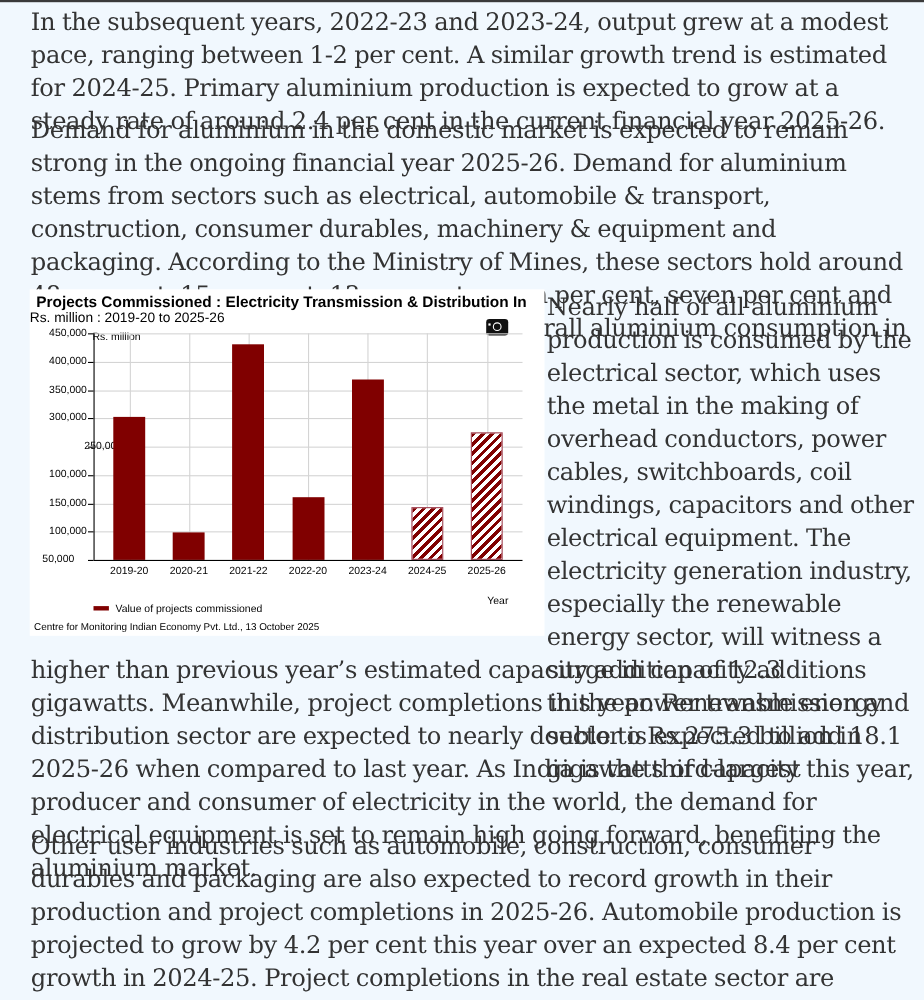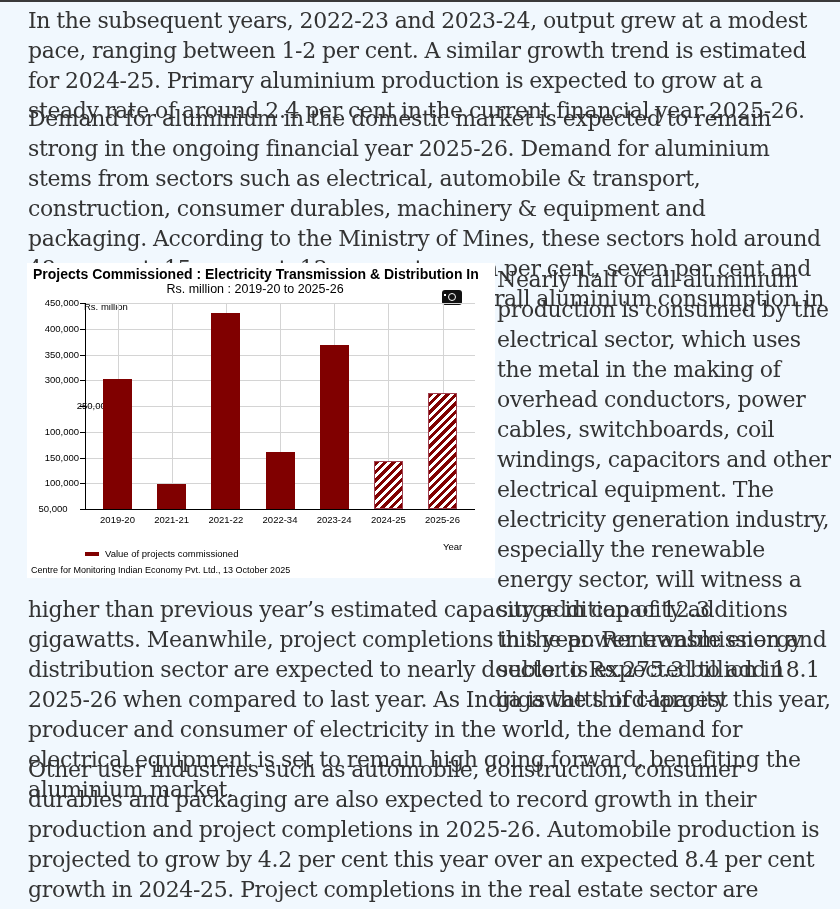--- a/index.html
+++ b/index.html
@@ -19,21 +19,21 @@
   .p1 { position: absolute; top: 4px; left: 0; width: 800px; }
   .p2 { position: absolute; top: 102px; left: 0; width: 800px; }
   .chart-box {
     position: absolute; left: 27px; top: 263px; width: 468px; height: 315px;
     background: #ffffff; font-family: "Liberation Sans", "DejaVu Sans", sans-serif; color: #000;
   }
   .side-text { position: absolute; left: 497px; top: 265px; width: 335px; }
   .p3-lines { position: absolute; left: 28px; top: 595px; width: 800px; }
   .p4 { position: absolute; left: 28px; top: 755px; width: 800px; }
   .chart-title { position: absolute; left: 6px; top: 3px; font-size: 14px; font-weight: bold; white-space: nowrap; width: 528px; overflow: hidden; }
-  .chart-subtitle { position: absolute; left: 0; top: 19px; width: 456px; text-align: center; font-size: 12.5px; }
+  .chart-subtitle { position: absolute; left: 0; top: 19px; width: 456px; text-align: left; font-size: 12.5px; }
   .camera { position: absolute; left: 415px; top: 27px; width: 20px; height: 15px; background: #111; border-radius: 3px; }
   .camera::before { content: ""; position: absolute; left: 6px; top: 3px; width: 8px; height: 8px; border: 1.5px solid #fff; border-radius: 50%; box-sizing: border-box; background: #111; }
   .camera::after { content: ""; position: absolute; left: 2px; top: 4px; width: 2px; height: 2px; background: #fff; }
   .y-unit { position: absolute; left: 57px; top: 38px; font-size: 9.5px; }
   .plot { position: absolute; left: 58px; top: 40px; width: 390px; height: 206px; }
   .gridline-h { position: absolute; left: 0; width: 390px; height: 1px; background: #d4d4d4; }
   .gridline-v { position: absolute; top: 0; width: 1px; height: 206px; background: #d4d4d4; }
   .y-axis { position: absolute; left: 0; top: 0; width: 1px; height: 206px; background: #000; }
   .x-axis { position: absolute; left: 0; top: 206px; width: 390px; height: 1px; background: #000; }
   .ytick-label { position: absolute; left: -58px; width: 52px; text-align: right; font-size: 9.5px; }
@@ -88,27 +88,27 @@
       <div class="gridline-h" style="top: 180.25px;"></div>
       <div class="ytick" style="top: 180.25px;"></div>
       <div class="ytick-label" style="top: 174.25px;">100,000</div>
       <div class="ytick" style="top: 206px;"></div>
       <div class="ytick-label" style="top: 200px; text-align: center;">50,000</div>
       <div class="gridline-v" style="left: 32.5px;"></div>
       <div class="bar" title="2019-20" style="left: 18px; height: 129.78px;"></div>
       <div class="xtick-label" style="left: 32.5px;">2019-20</div>
       <div class="gridline-v" style="left: 86.6667px;"></div>
       <div class="bar" title="2020-21" style="left: 72.1667px; height: 24.72px;"></div>
-      <div class="xtick-label" style="left: 86.6667px;">2021-21</div>
+      <div class="xtick-label" style="left: 86.6667px;">2020-21</div>
       <div class="gridline-v" style="left: 140.833px;"></div>
       <div class="bar" title="2021-22" style="left: 126.333px; height: 195.7px;"></div>
       <div class="xtick-label" style="left: 140.833px;">2021-22</div>
       <div class="gridline-v" style="left: 195px;"></div>
       <div class="bar" title="2022-23" style="left: 180.5px; height: 57.165px;"></div>
-      <div class="xtick-label" style="left: 195px;">2022-34</div>
+      <div class="xtick-label" style="left: 195px;">2022-20</div>
       <div class="gridline-v" style="left: 249.167px;"></div>
       <div class="bar" title="2023-24" style="left: 234.667px; height: 164.285px;"></div>
       <div class="xtick-label" style="left: 249.167px;">2023-24</div>
       <div class="gridline-v" style="left: 303.333px;"></div>
       <div class="bar hatched" title="2024-25" style="left: 288.833px; height: 47.895px;"></div>
       <div class="xtick-label" style="left: 303.333px;">2024-25</div>
       <div class="gridline-v" style="left: 357.5px;"></div>
       <div class="bar hatched" title="2025-26" style="left: 343px; height: 116.029px;"></div>
       <div class="xtick-label" style="left: 357.5px;">2025-26</div>
       <div class="y-axis"></div>

